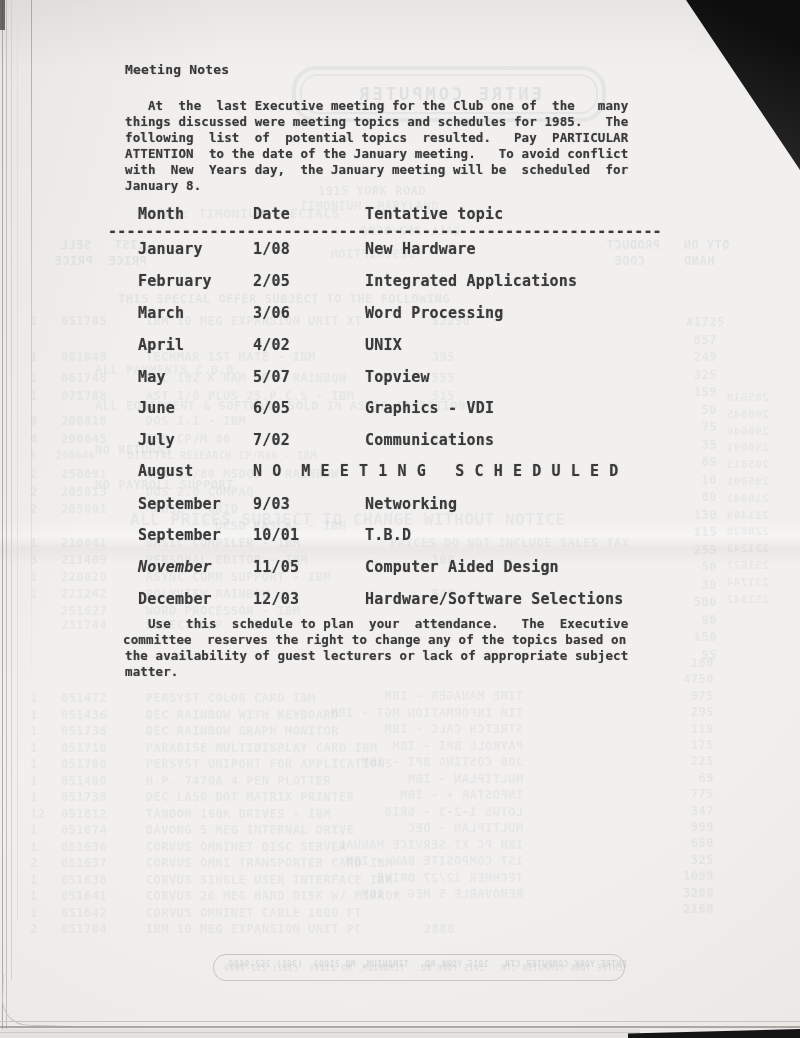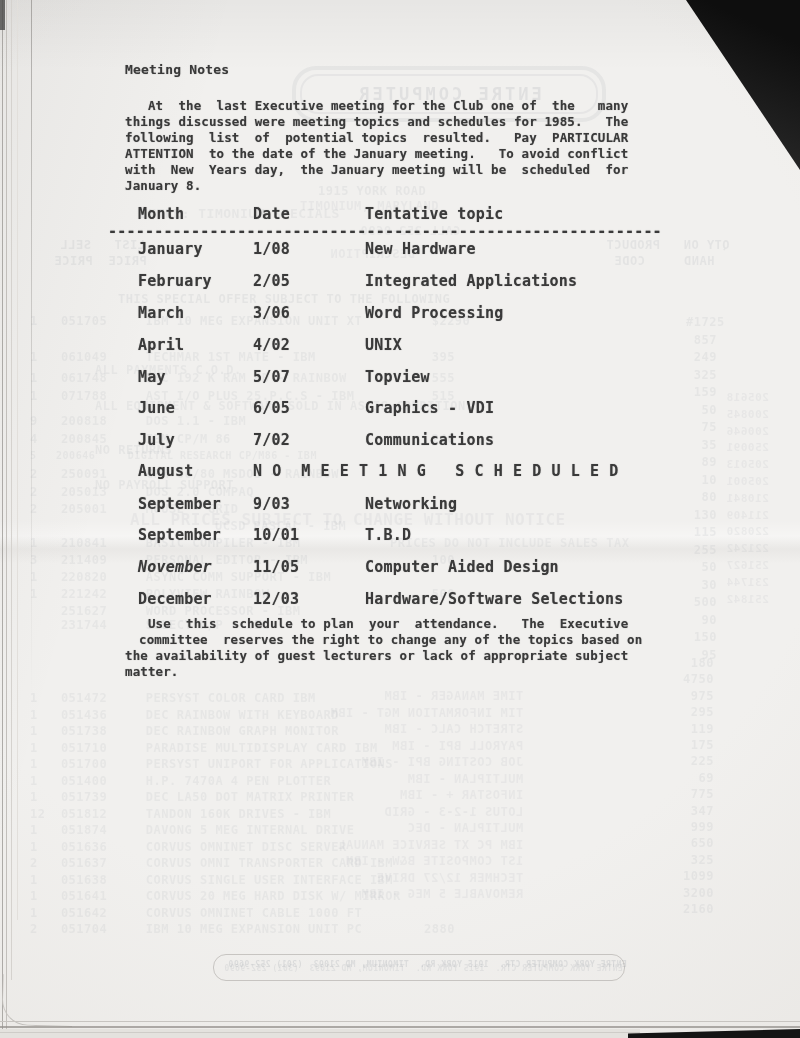--- a/index.html
+++ b/index.html
@@ -283,21 +283,21 @@
   </div>
   <div>
     <span class="tcell c-month" style="top:590px;">December</span>
     <span class="tcell c-date" style="top:590px;">12/03</span>
     <span class="tcell c-topic" style="top:590px;">Hardware/Software Selections</span>
   </div>
 </div>
 
 <div>
   <div class="typed body-line" style="left:125px;top:616px;">   Use  this  schedule to plan  your  attendance.   The  Executive</div>
-  <div class="typed body-line" style="left:139px;top:632px;">committee  reserves the right to change any of the topics based on</div>
+  <div class="typed body-line" style="left:123px;top:632px;">committee  reserves the right to change any of the topics based on</div>
   <div class="typed body-line" style="left:125px;top:648px;">the availability of guest lecturers or lack of appropriate subject</div>
   <div class="typed body-line" style="left:125px;top:664px;">matter.</div>
 </div>
 
 <div class="corner-black"></div>
 <div class="corner-curl"></div>
 <div class="bottom-line1"></div>
 <div class="bottom-line2"></div>
 <div class="bottom-left-strip"></div>
 <div class="bottom-black"></div>

